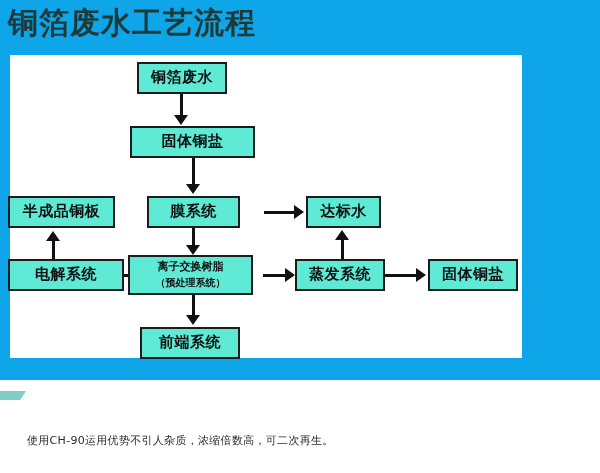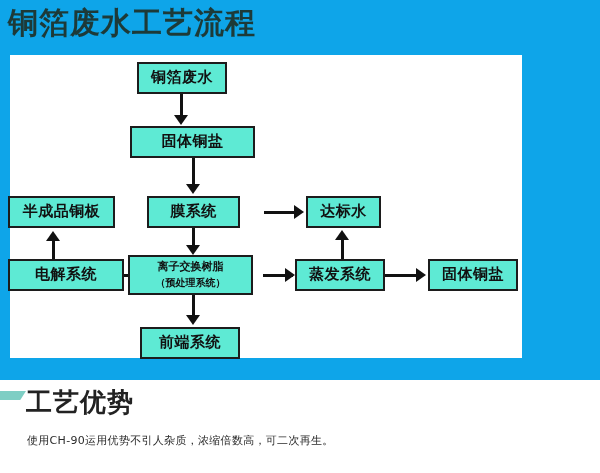--- a/index.html
+++ b/index.html
@@ -232,15 +232,14 @@
 <div class="node" id="node-salt">
   <span class="l1">固体铜盐</span>
 </div>
 
 <div class="node" id="node-front">
   <span class="l1">前端系统</span>
 </div>
 
 <div class="bottom">
   <div class="accent-shape"></div>
-  <div class="bottom-heading">工艺优势</div>
   <div class="bottom-text">使用CH-90运用优势不引人杂质，浓缩倍数高，可二次再生。</div>
 </div>
 
 </body></html>

